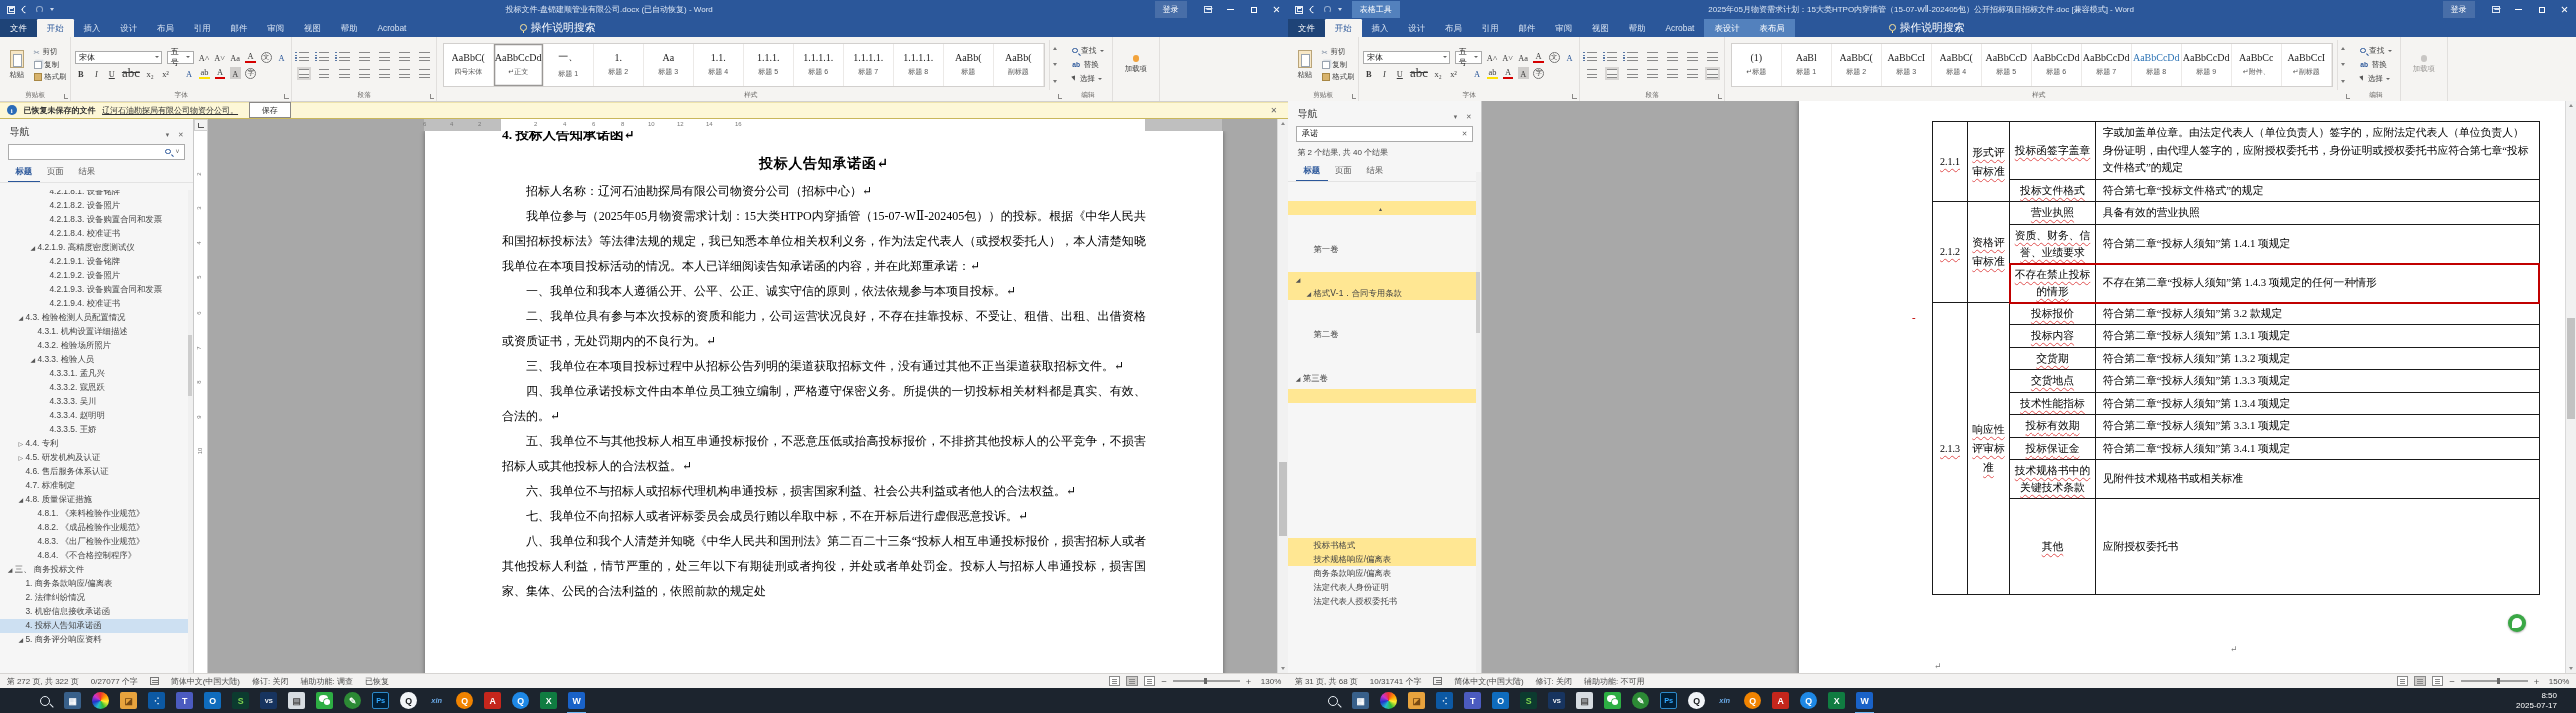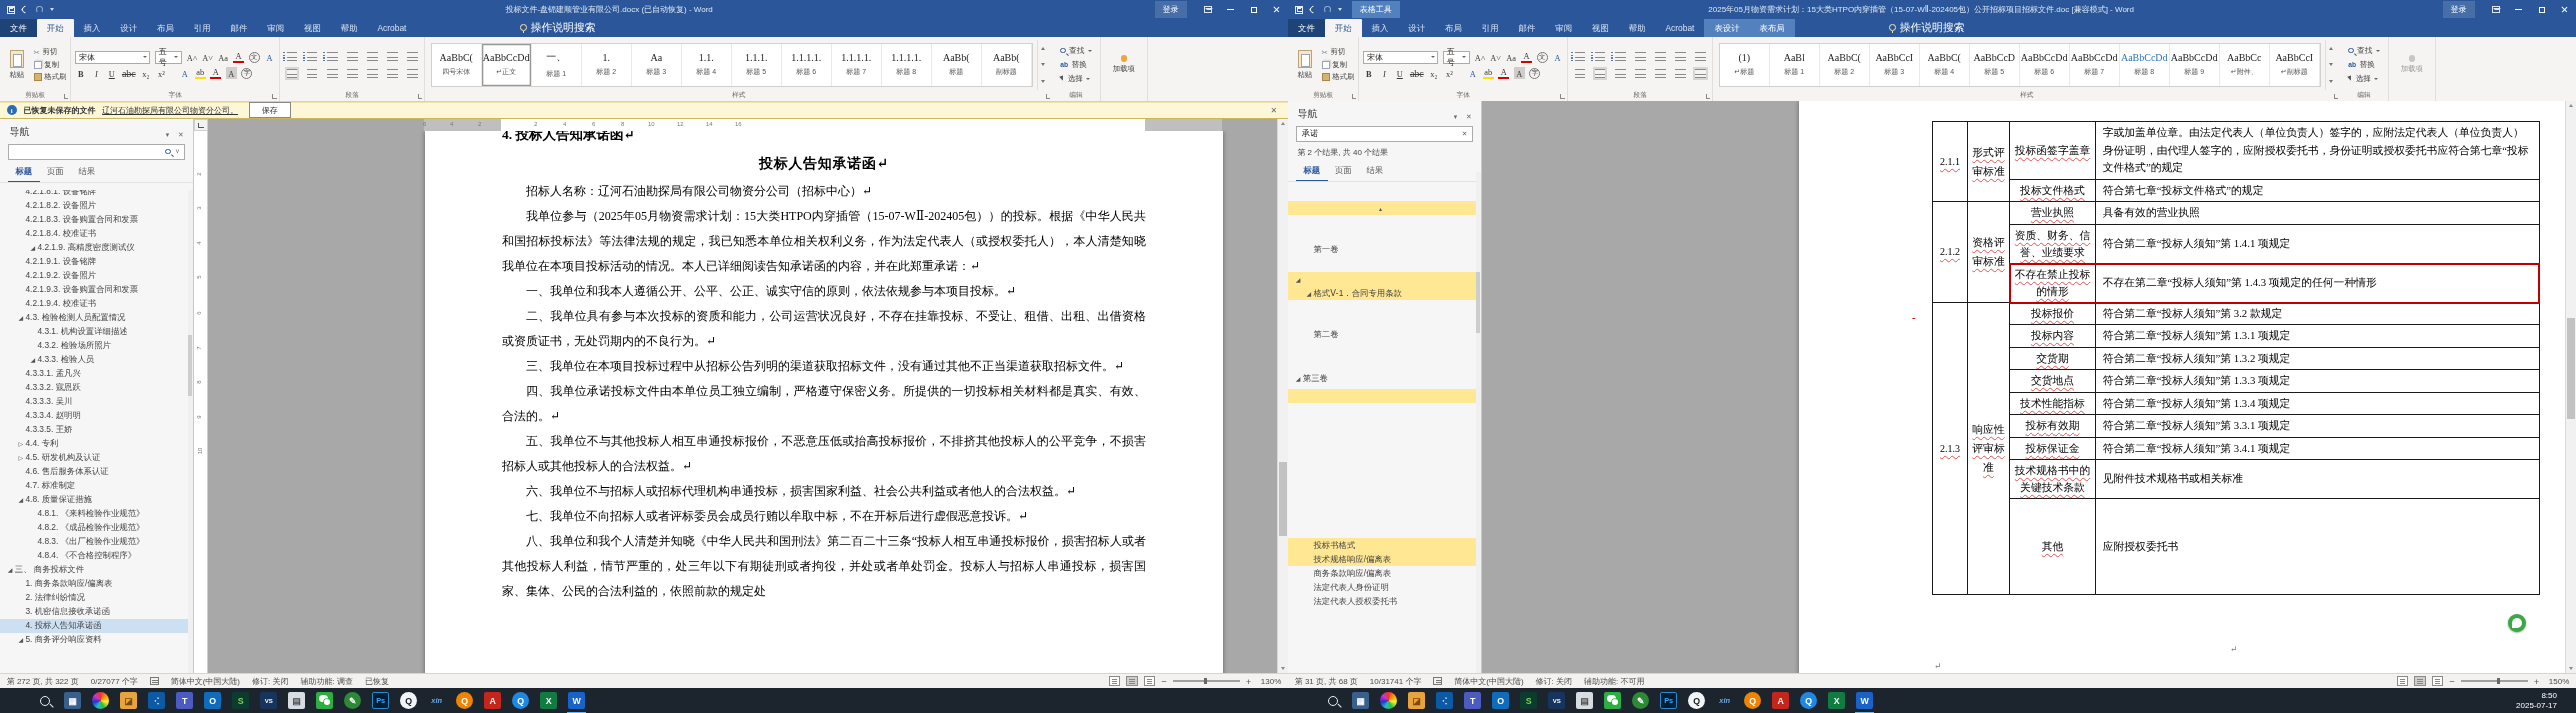--- a/index.html
+++ b/index.html
@@ -48,24 +48,24 @@
 .clipicon:after{content:"";position:absolute;left:2px;top:2.7px;width:7.4px;height:11.5px;background:#fff;border:0.7px solid #9aa4b0}
 .mini-col{display:flex;flex-direction:column;justify-content:center;gap:2.7px}
 .mini{display:flex;align-items:center;gap:2.7px;white-space:nowrap}
 .mi{width:8px;height:8px;display:inline-block}
 .mi-cut{color:#7a8aa0;font-size:7.4px;width:auto}
 .mi-copy{background:#fff;border:0.7px solid #9aa4b0;box-shadow:1.3px -1.3px 0 #d8dde3}
 .mi-painter{background:#d8b36c;border:0.7px solid #a88744}
 .fcol{display:flex;flex-direction:column;justify-content:center;gap:3.4px}
 .frow{display:flex;align-items:center;gap:4.7px}
 .combo{border:0.7px solid #ababab;background:#fff;font-size:8px;color:#222;padding:0.7px 2.7px;display:flex;align-items:center;justify-content:space-between;height:13.5px}
-.cname{width:75px}.csize{width:27px}
+.cname{width:87px}.csize{width:27px}
 .cdn{width:0;height:0;border-left:2px solid transparent;border-right:2px solid transparent;border-top:2.7px solid #666}
 .fbtn{min-width:10.8px;height:11.5px;display:flex;align-items:flex-end;justify-content:center;font-size:8.4px;color:#3b3b3b;font-family:"Liberation Serif","DejaVu Serif",serif;line-height:1}
-.fbtn.b{font-weight:bold}.fbtn.i{font-style:italic}.fbtn.u{text-decoration:underline}.fbtn.st{text-decoration:line-through;font-size:10px}
+.fbtn.b{font-weight:bold}.fbtn.i{font-style:italic}.fbtn.u{text-decoration:underline}.fbtn.st{text-decoration:line-through;font-size:13px}
 .fbtn.blu{color:#2b579a}.fbtn.hl{border-bottom:2.7px solid #ffe100}.fbtn.fc{border-bottom:2.7px solid #d50000}.fbtn.shd{background:#cfcdcb;padding:0 1.3px}
 .fbtn.circ{border:0.7px solid #777;border-radius:50%;font-size:6.7px;width:10.8px;height:10.8px;align-items:center}
 .sep{width:0.7px;background:#e1dfdd;margin:1.3px 1.3px}
 .pi{width:10.8px;height:8.8px;background:repeating-linear-gradient(#8a8a8a 0 0.7px,transparent 0.7px 2.7px);position:relative;margin:1.3px 1.3px}
 .pi.dots:before{content:"";position:absolute;left:-3.4px;top:0;width:1.3px;height:8.8px;background:repeating-linear-gradient(#5b79a6 0 1.3px,transparent 1.3px 2.7px)}
 .pi.press{outline:2px solid #d8d6d4}
 .pirow{display:flex;align-items:center;gap:6.7px;padding:1.3px 1.3px}
 
 .stylegal{display:flex;align-items:stretch;background:#fff;border:0.7px solid #d2d0ce;margin:2.7px 0 0 1.3px;height:44px}
 .stylecell{width:50px;border-right:0.7px solid #eceae8;display:flex;flex-direction:column;align-items:center;justify-content:center;gap:4.7px;overflow:hidden}
@@ -105,21 +105,21 @@
 .nav-result{padding:5.4px 9.4px 0;font-size:8px;color:#444}
 .nav-tabs{display:flex;padding:4px 0 0 8px;font-size:8.4px;color:#595959;border-bottom:0.7px solid #e3e3e3}
 .nav-tab{padding:2.7px 7.4px 4px}
 .nav-tab.on{color:#2b579a;font-weight:bold;border-bottom:1.3px solid #2b579a}
 .nav-list{position:absolute;left:0;right:5.4px;bottom:0;overflow:hidden;font-size:8.4px;color:#444}
 #win-l .nav-list{top:71px}
 #win-r .nav-list{top:92px}
 #win-l .nav-list .inner{margin-top:-5.4px}
 .nitem{display:flex;align-items:center;height:14px;white-space:nowrap;overflow:hidden;padding-right:2.7px}
 .nitem .mk{width:9.4px;font-size:6px;color:#555;text-align:center;flex:none}
-.i1{padding-left:5.4px}.i2{padding-left:16px}.i3{padding-left:28px}.i4{padding-left:16px}
+.i1{padding-left:5.4px}.i2{padding-left:16px}.i3{padding-left:28px}.i4{padding-left:40px}
 .nitem.sel{background:#cde0f2}
 .nitem.hl{background:#ffe793}
 .nitem.cmk{justify-content:center;padding-left:0}
 .g6{margin-top:4px}.g12{margin-top:8px}.g24{margin-top:16px}.g40{margin-top:27px}.g44{margin-top:30px}.g200{margin-top:135px}
 .nav-vscroll{position:absolute;right:0;top:71px;bottom:0;width:5.4px;background:#f0f0f0}
 .nav-vscroll i{position:absolute;left:0.7px;right:0.7px;top:30%;height:61px;background:#cdcdcd}
 
 .hruler{position:absolute;left:207px;right:11.5px;top:0;height:12px;background:#a8a8a8;overflow:hidden;font-size:6px;color:#7a7a7a}
 .hr-page{position:absolute;left:217px;width:798px;top:0;bottom:0;background:#bfbfbf}
 .hr-text{position:absolute;left:77px;right:77px;top:0;bottom:0;background:#fff}

